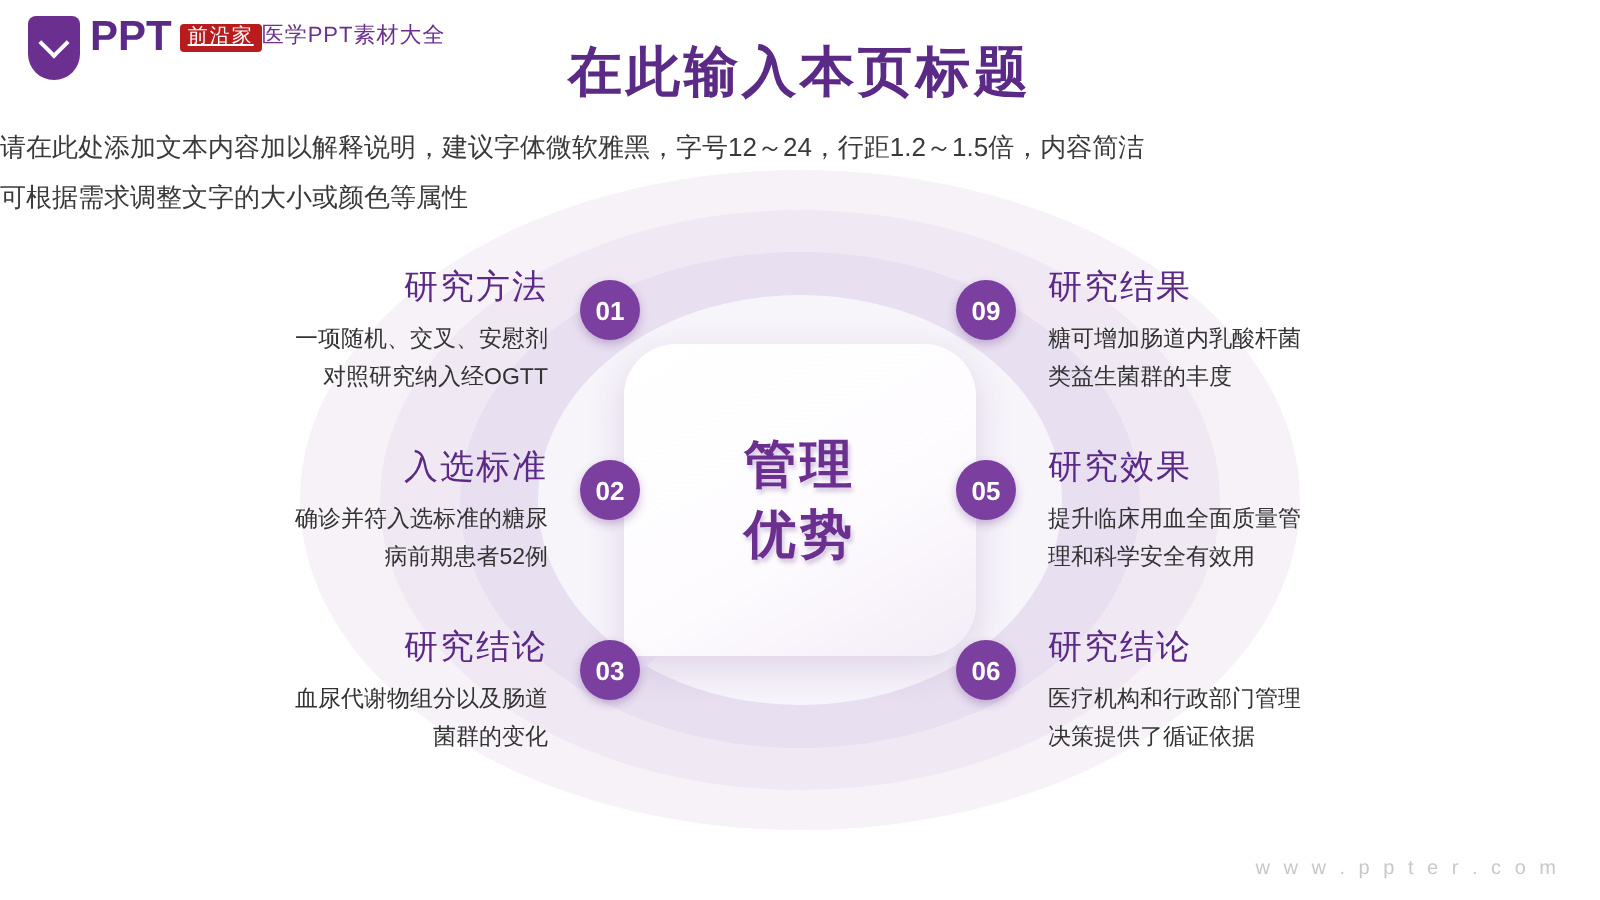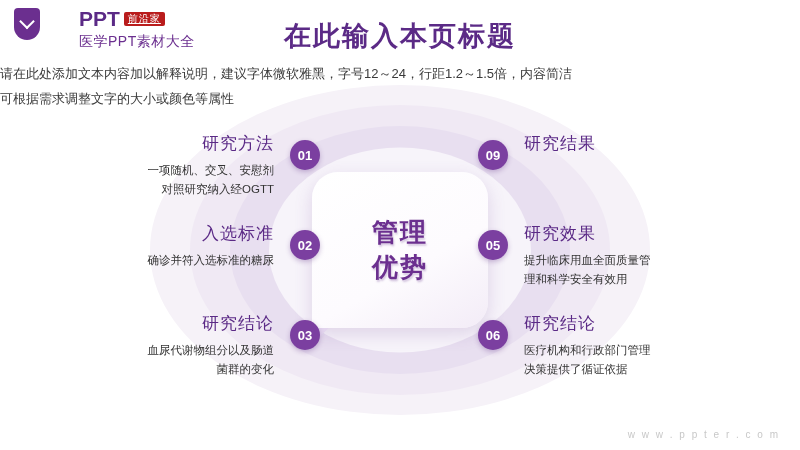--- a/index.html
+++ b/index.html
@@ -22,35 +22,35 @@
     position:relative;
     margin-right:5px;
   }
   .logo-shield:after{
     content:"";
     position:absolute;left:50%;top:8px;
     transform:translateX(-50%) rotate(45deg);
     width:9px;height:9px;
     border-right:2px solid #fff;border-bottom:2px solid #fff;
   }
-  .logo-text{display:flex;flex-direction:column;line-height:1;margin-left:34px;}
+  .logo-text{display:flex;flex-direction:row;line-height:1;}
   .logo-row1{display:flex;align-items:center;}
   .logo-ppt{
     font-size:21px;font-weight:bold;color:#5b2a86;letter-spacing:0px;
   }
   .logo-badge{
     margin-left:4px;
     background:#b91c1c;color:#fff;
     font-size:10px;padding:2px 4px;border-radius:2px;
     letter-spacing:1px;
     text-decoration:underline;
   }
   .logo-sub{
     margin-top:5px;
-    font-size:14px;color:#6b2f8f;letter-spacing:0.5px;
+    font-size:11px;color:#6b2f8f;letter-spacing:0.5px;
   }
 
   
   .title{
     position:absolute;top:18px;left:0;width:100%;
     text-align:center;
     font-size:27px;font-weight:bold;color:#5b2a86;
     letter-spacing:2px;
   }
   .subtitle{
@@ -178,38 +178,43 @@
         <div>对照研究纳入经OGTT</div>
       </div>
   </div>
 </div>
 <div class="item left pos-l2">
   <div class="num">02</div>
   <div class="txt">
     <div class="head">入选标准</div>
     <div class="body">
         <div>确诊并符入选标准的糖尿</div>
+        <div>病前期患者52例</div>
       </div>
   </div>
 </div>
 <div class="item left pos-l3">
   <div class="num">03</div>
   <div class="txt">
     <div class="head">研究结论</div>
     <div class="body">
         <div>血尿代谢物组分以及肠道</div>
         <div>菌群的变化</div>
       </div>
   </div>
 </div>
 
 <div class="item right pos-r1">
   <div class="num">09</div>
   <div class="txt">
     <div class="head">研究结果</div>
+    <div class="body">
+        <div>糖可增加肠道内乳酸杆菌</div>
+        <div>类益生菌群的丰度</div>
+      </div>
   </div>
 </div>
 <div class="item right pos-r2">
   <div class="num">05</div>
   <div class="txt">
     <div class="head">研究效果</div>
     <div class="body">
         <div>提升临床用血全面质量管</div>
         <div>理和科学安全有效用</div>
       </div>

